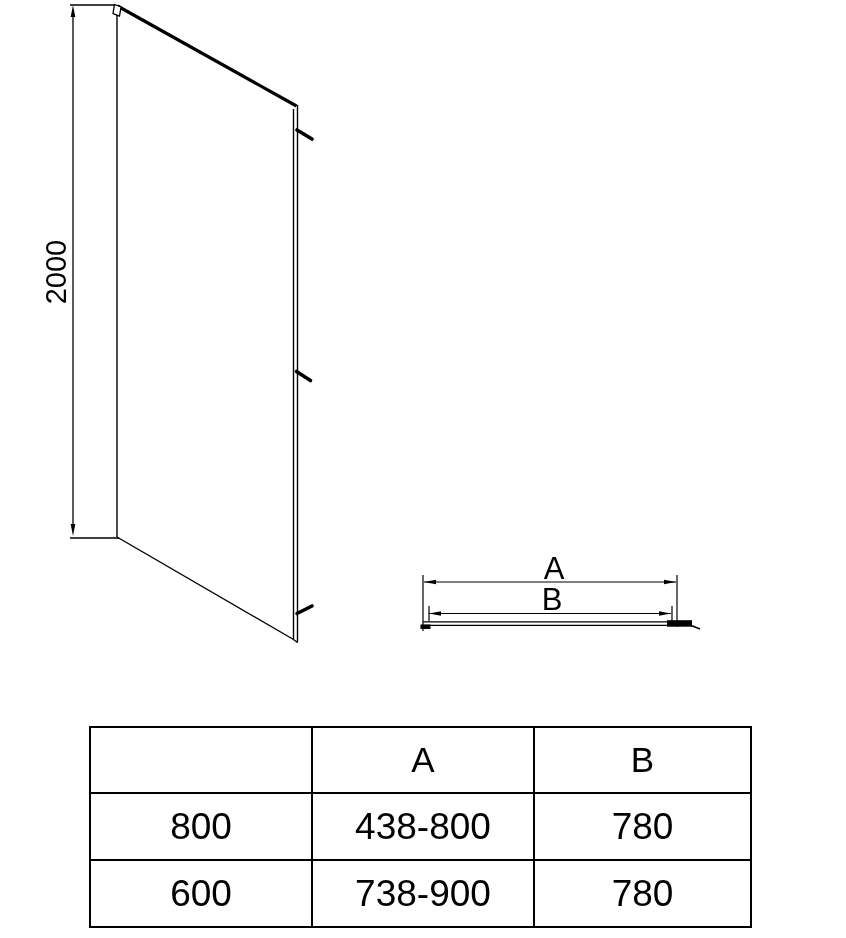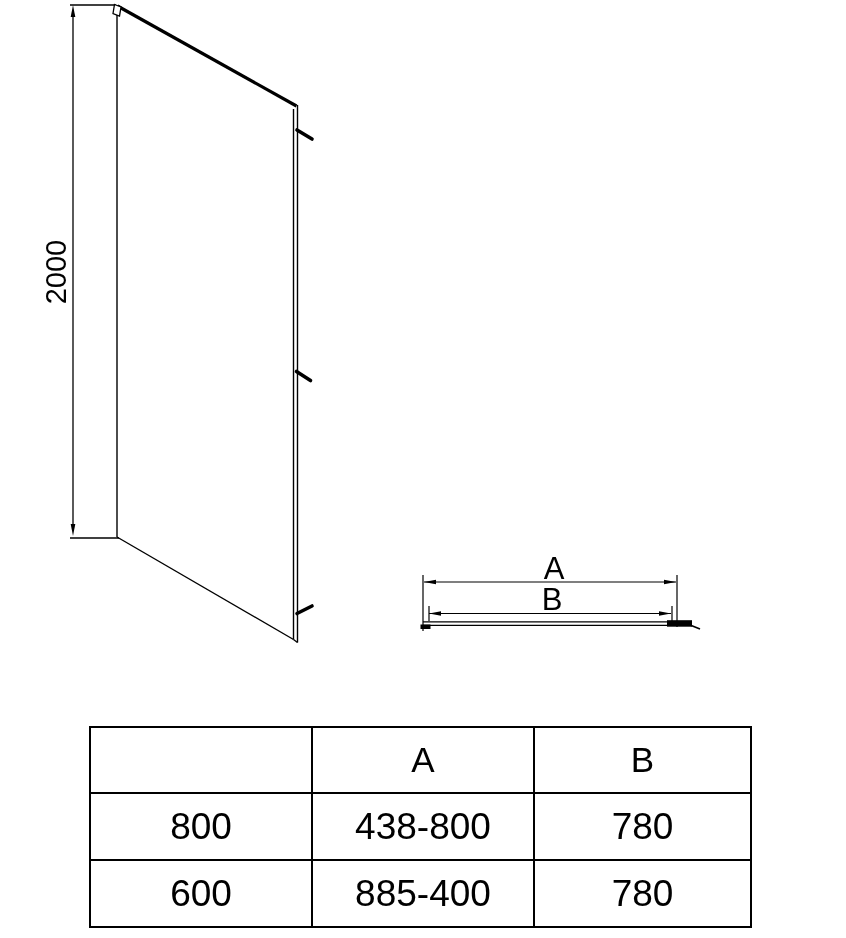--- a/index.html
+++ b/index.html
@@ -129,19 +129,19 @@
         <th>A</th>
         <th>B</th>
       </tr>
       <tr class="row-data">
         <td>800</td>
         <td>438-800</td>
         <td>780</td>
       </tr>
       <tr class="row-data">
         <td>600</td>
-        <td>885-400</td>
+        <td>738-900</td>
         <td>780</td>
       </tr>
     </tbody>
   </table>
 
 </div>
 
 </body></html>

